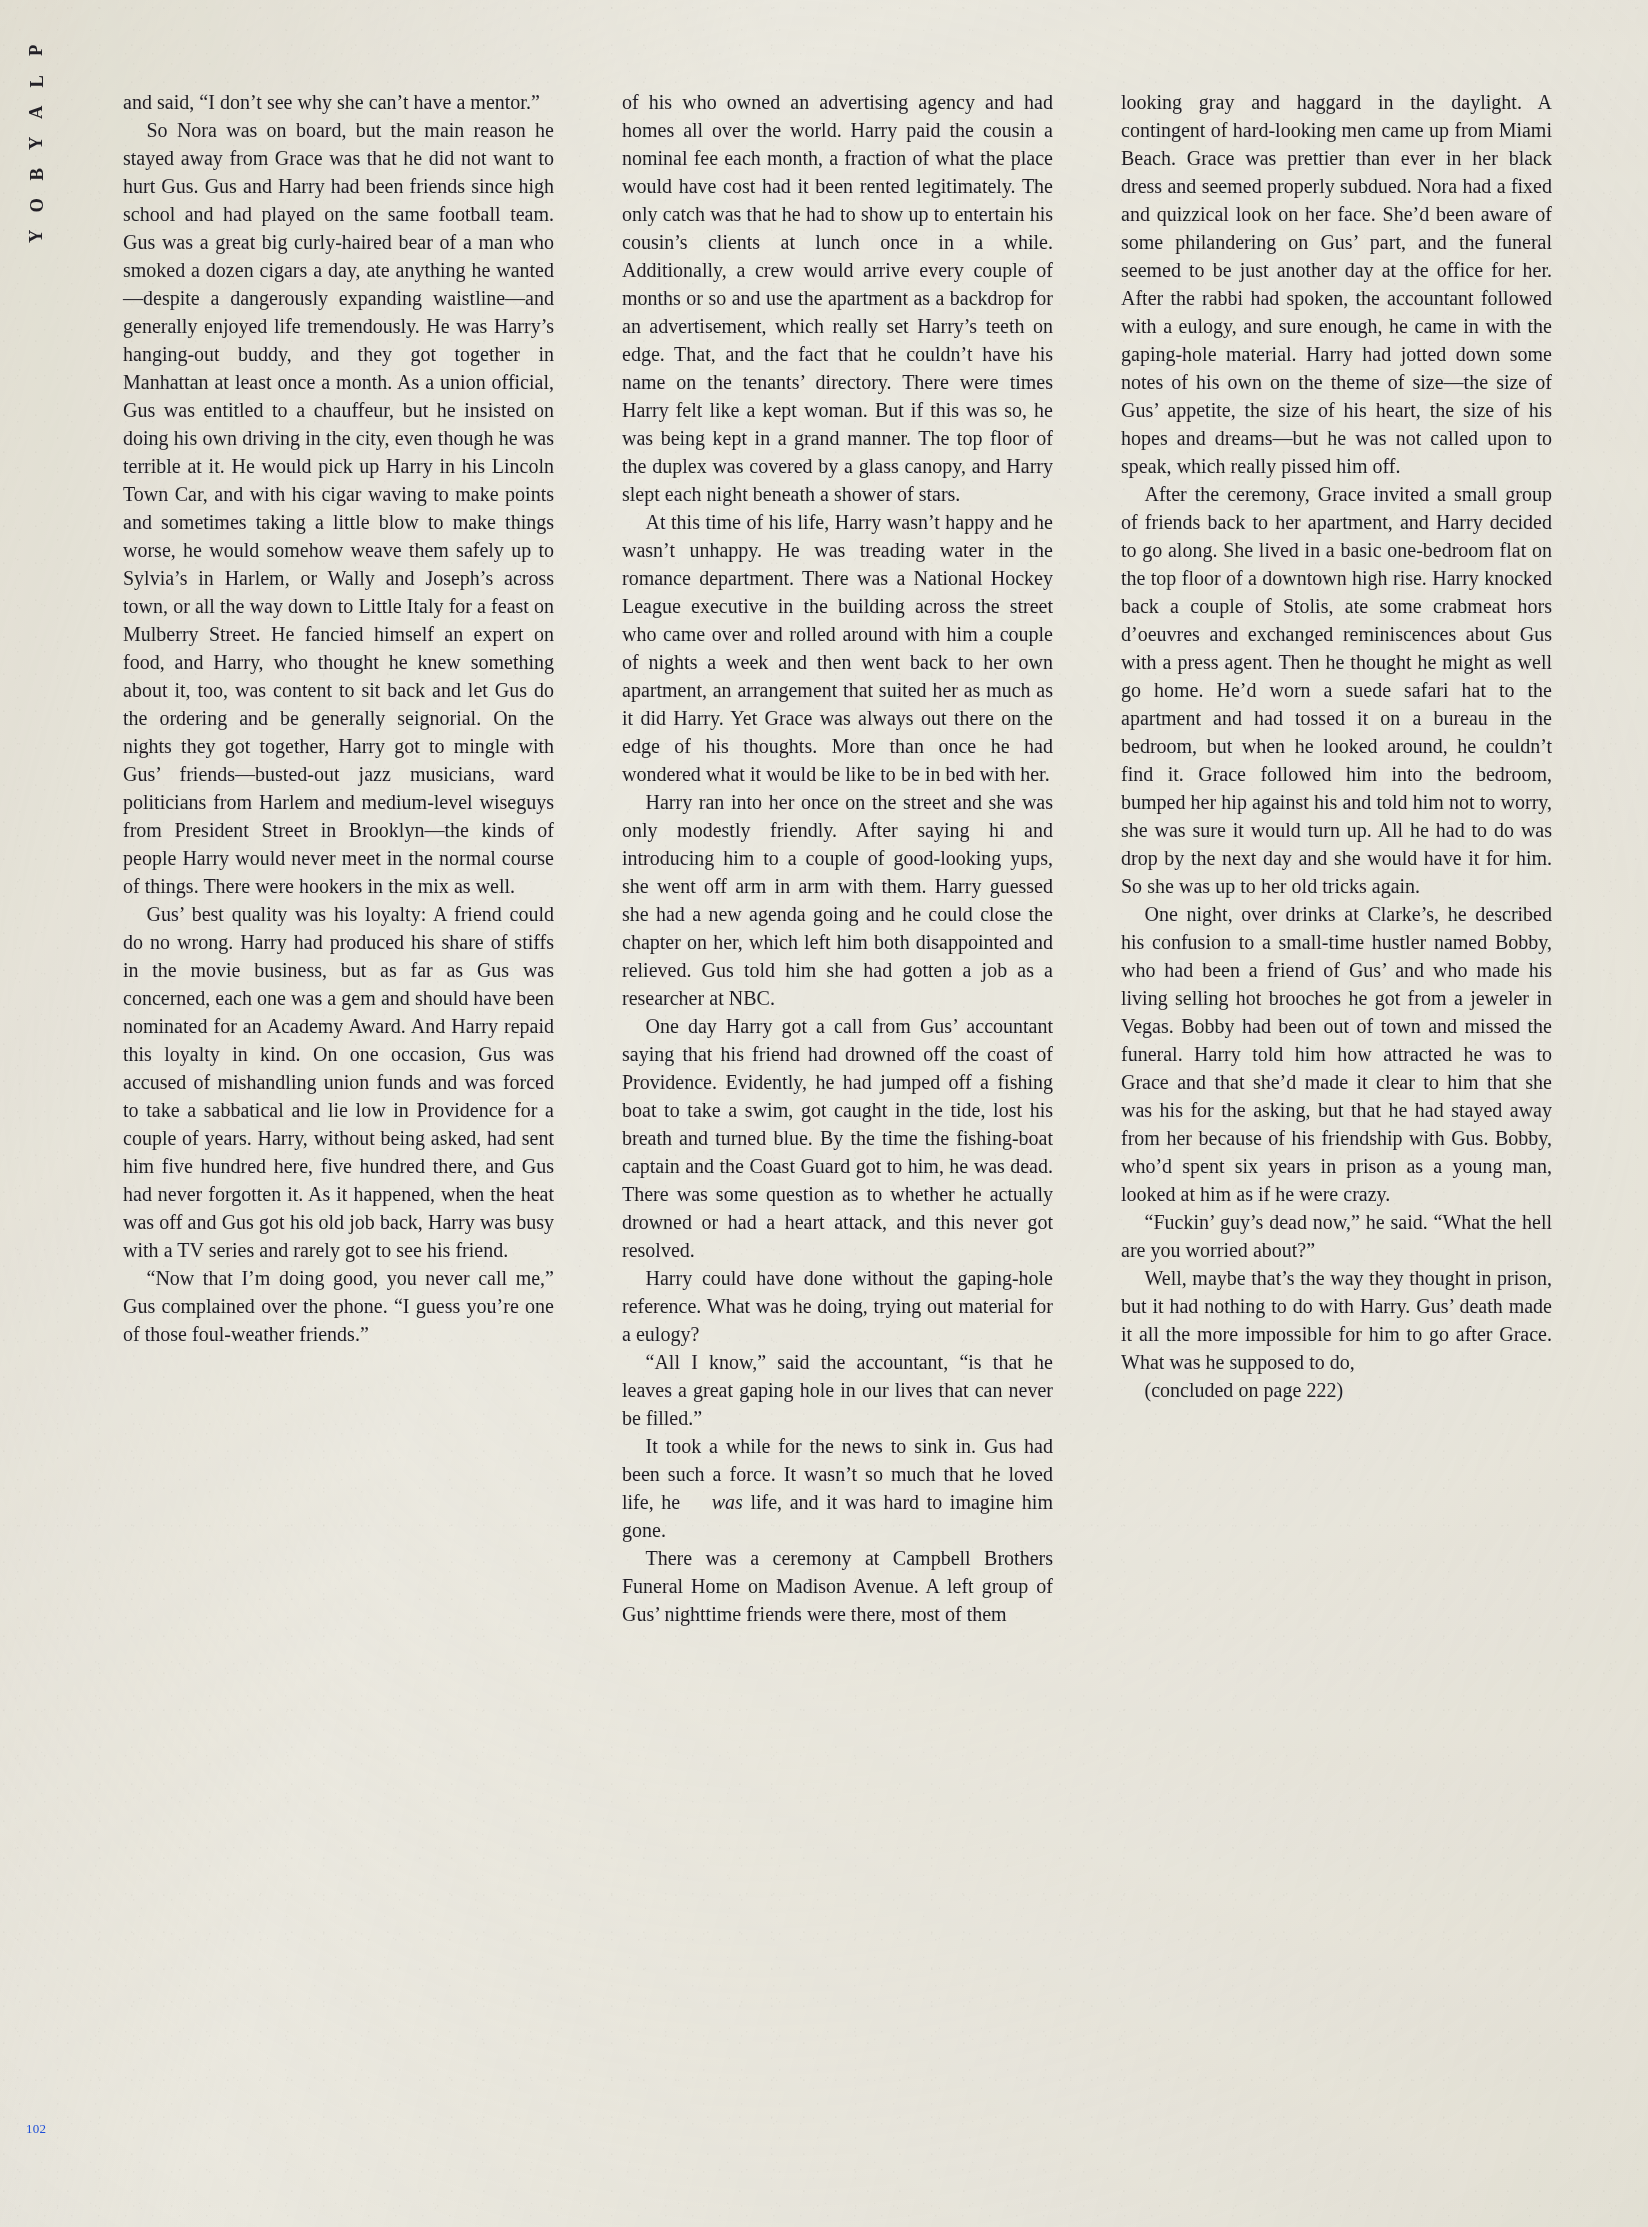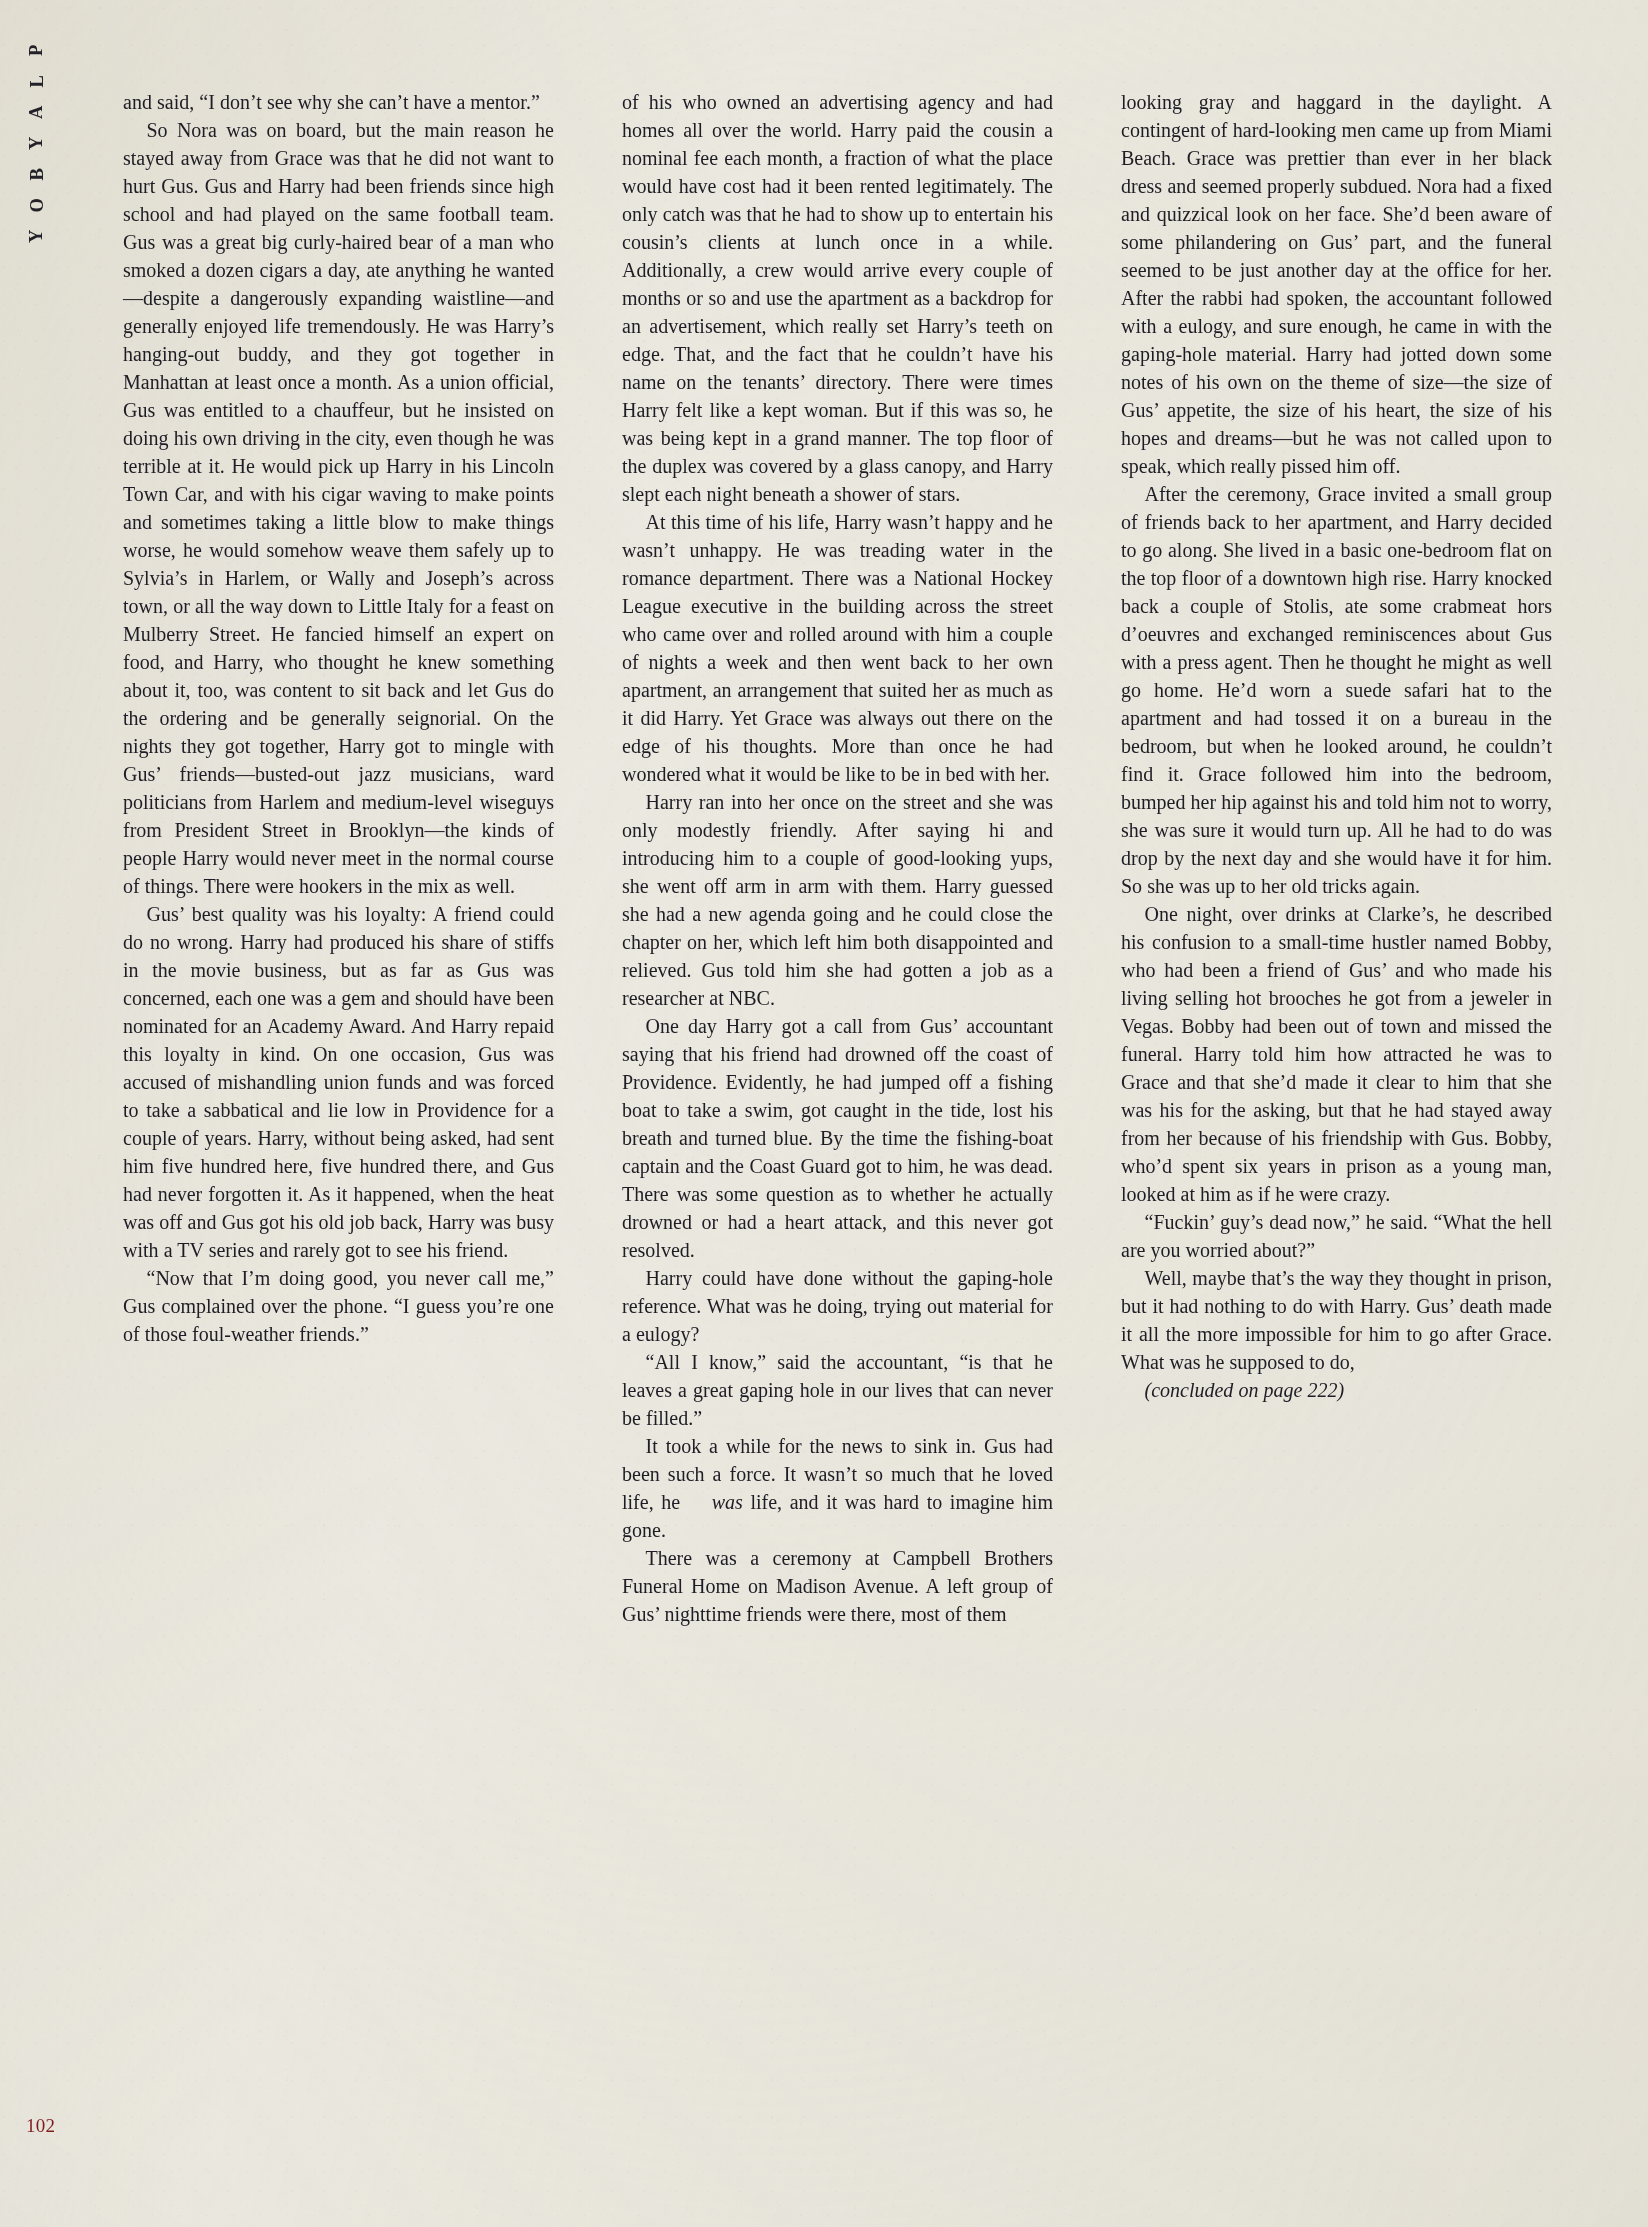--- a/index.html
+++ b/index.html
@@ -62,23 +62,23 @@
     transform: rotate(-90deg);
     line-height: 1;
     display: block;
   }
 
   
   .folio {
     position: absolute;
     left: 26px;
     bottom: 90px;
-    font-size: 19px;
+    font-size: 13px;
     font-weight: 400;
-    color: #7f1d1d;
+    color: #1d4ed8;
     letter-spacing: 0.3px;
     z-index: 3;
   }
 
   
   .columns {
     position: absolute;
     left: 123px;
     top: 88px;
     width: 1395px;
@@ -106,21 +106,20 @@
     text-indent: 0;
   }
   .column p em {
     font-style: italic;
     margin-left: 24px;
   }
   .concluded {
     margin: 0;
     font-size: 19.3px;
     line-height: 28px;
-    font-style: italic;
     text-align: right;
     text-indent: 0;
     color: #1e1c24;
   }
 </style>
 </head>
 <body>
 
 <div class="page">
 

